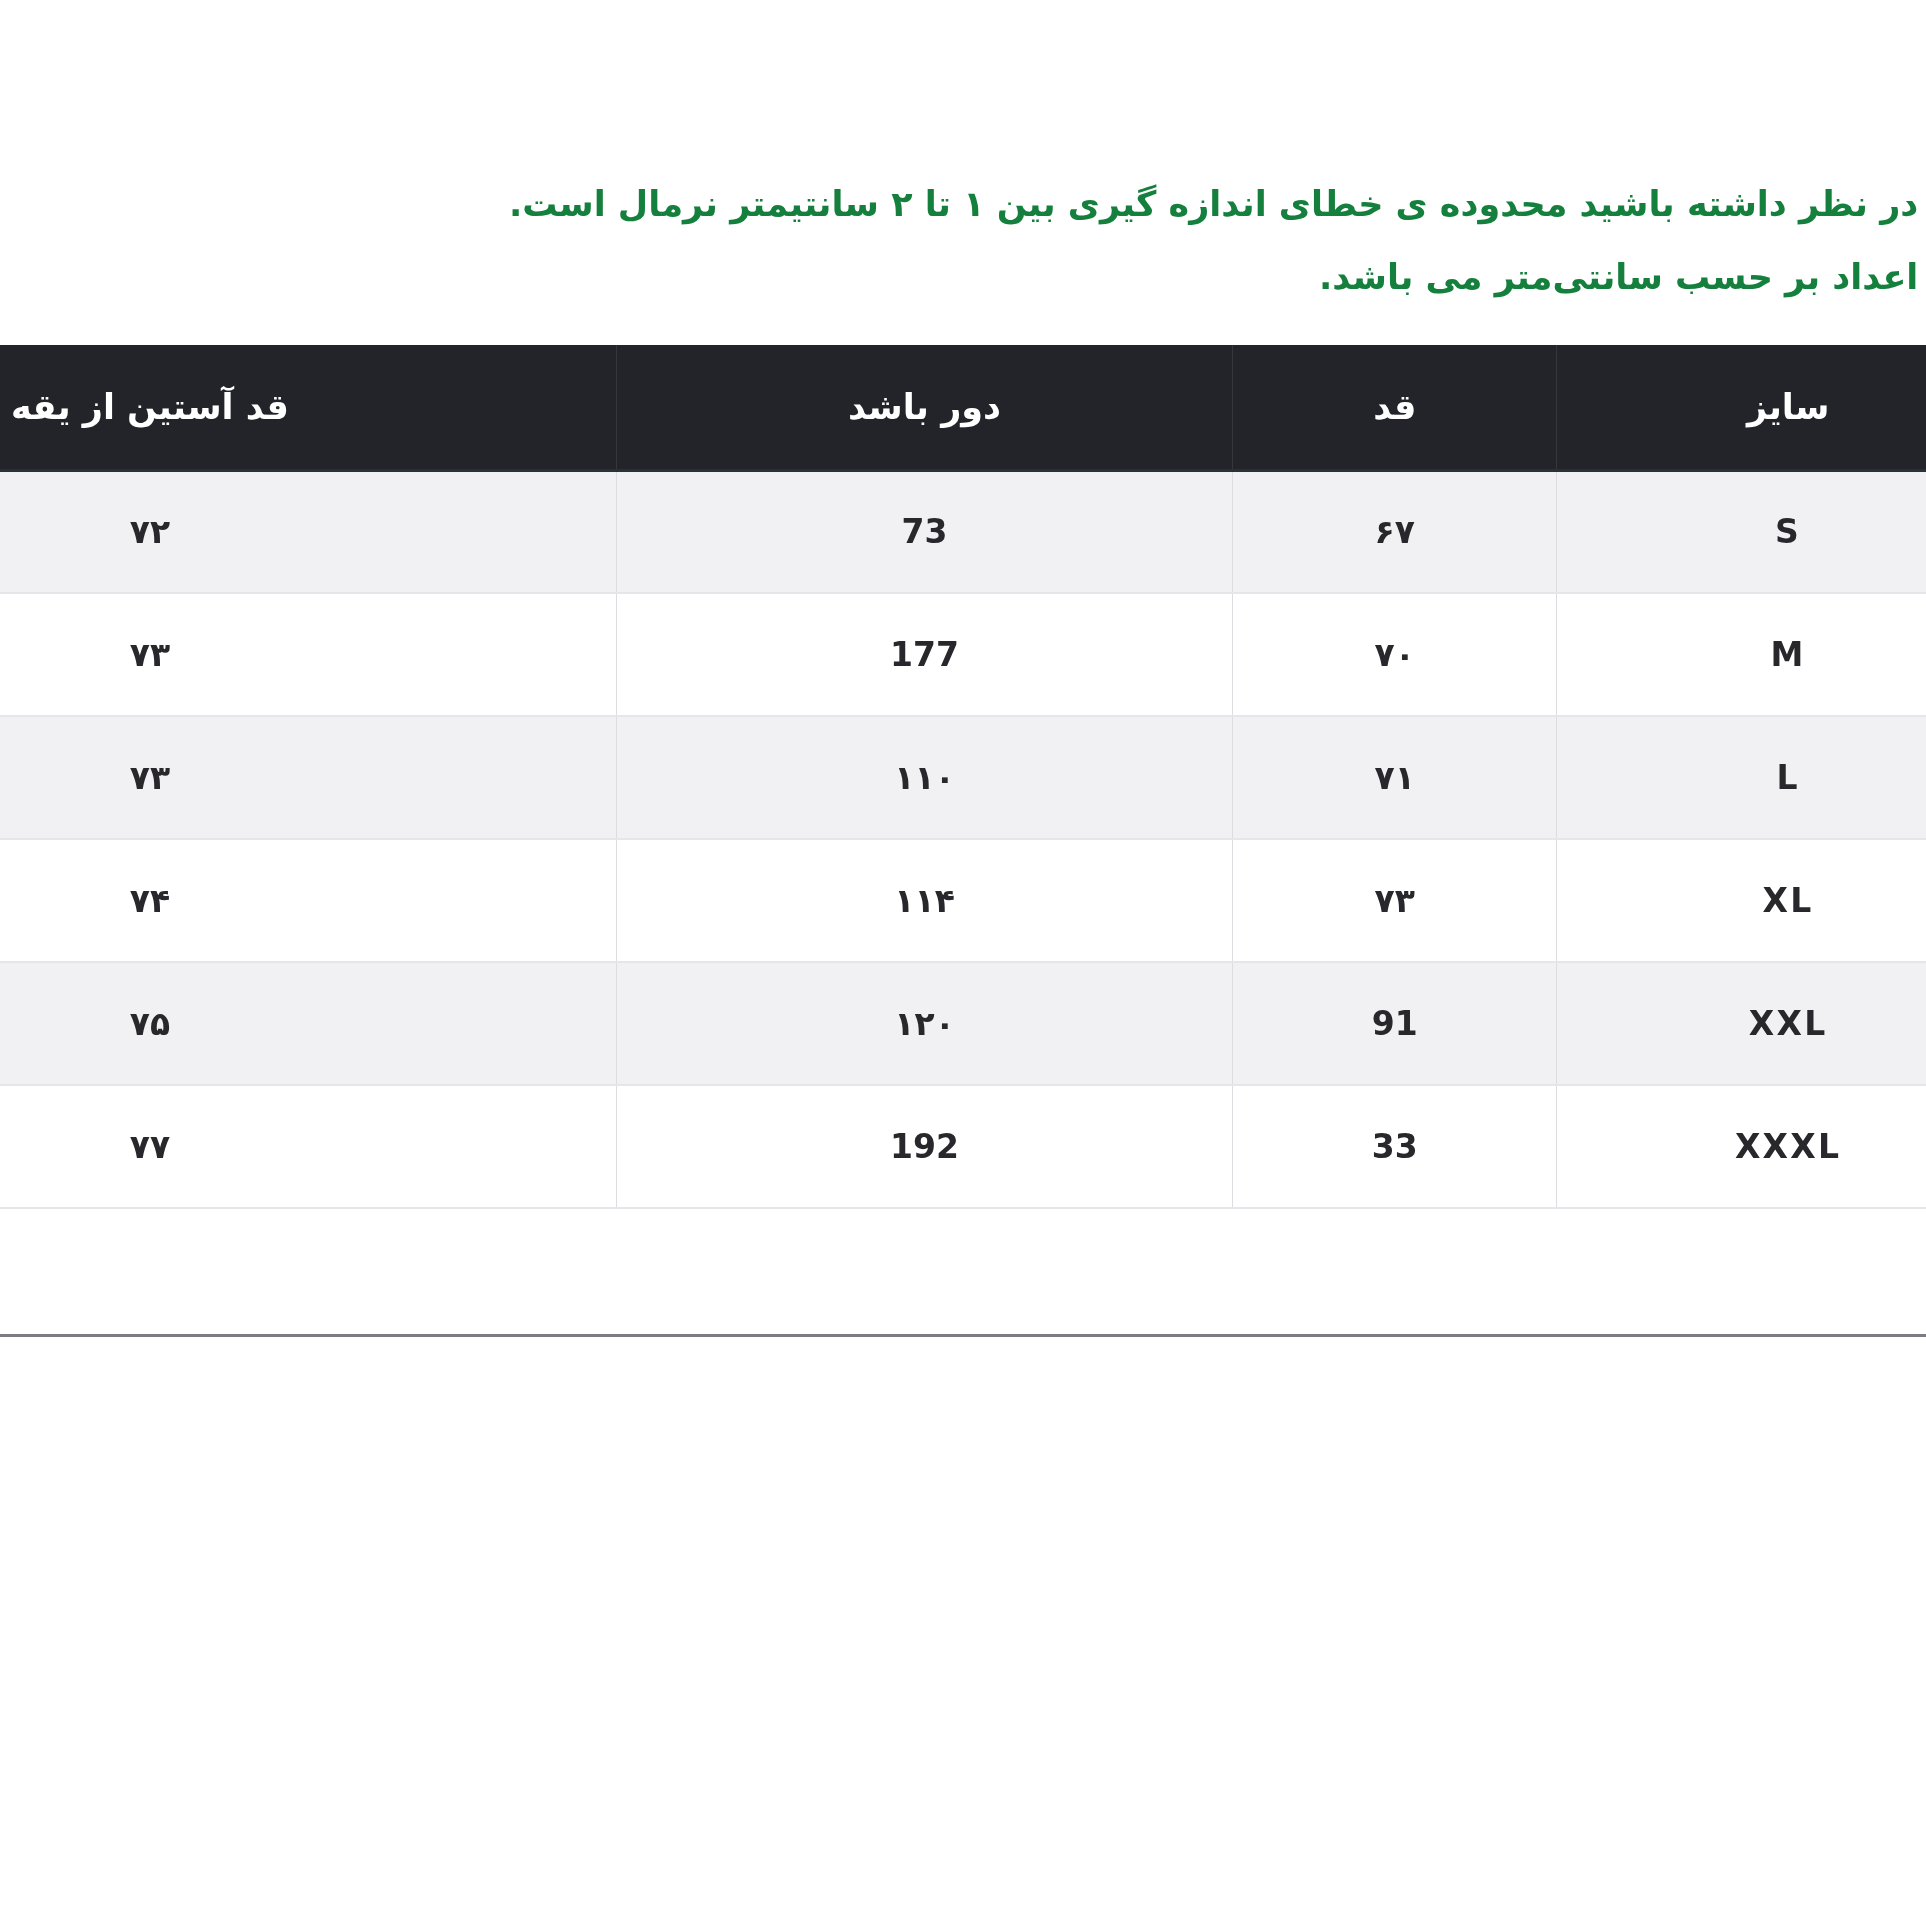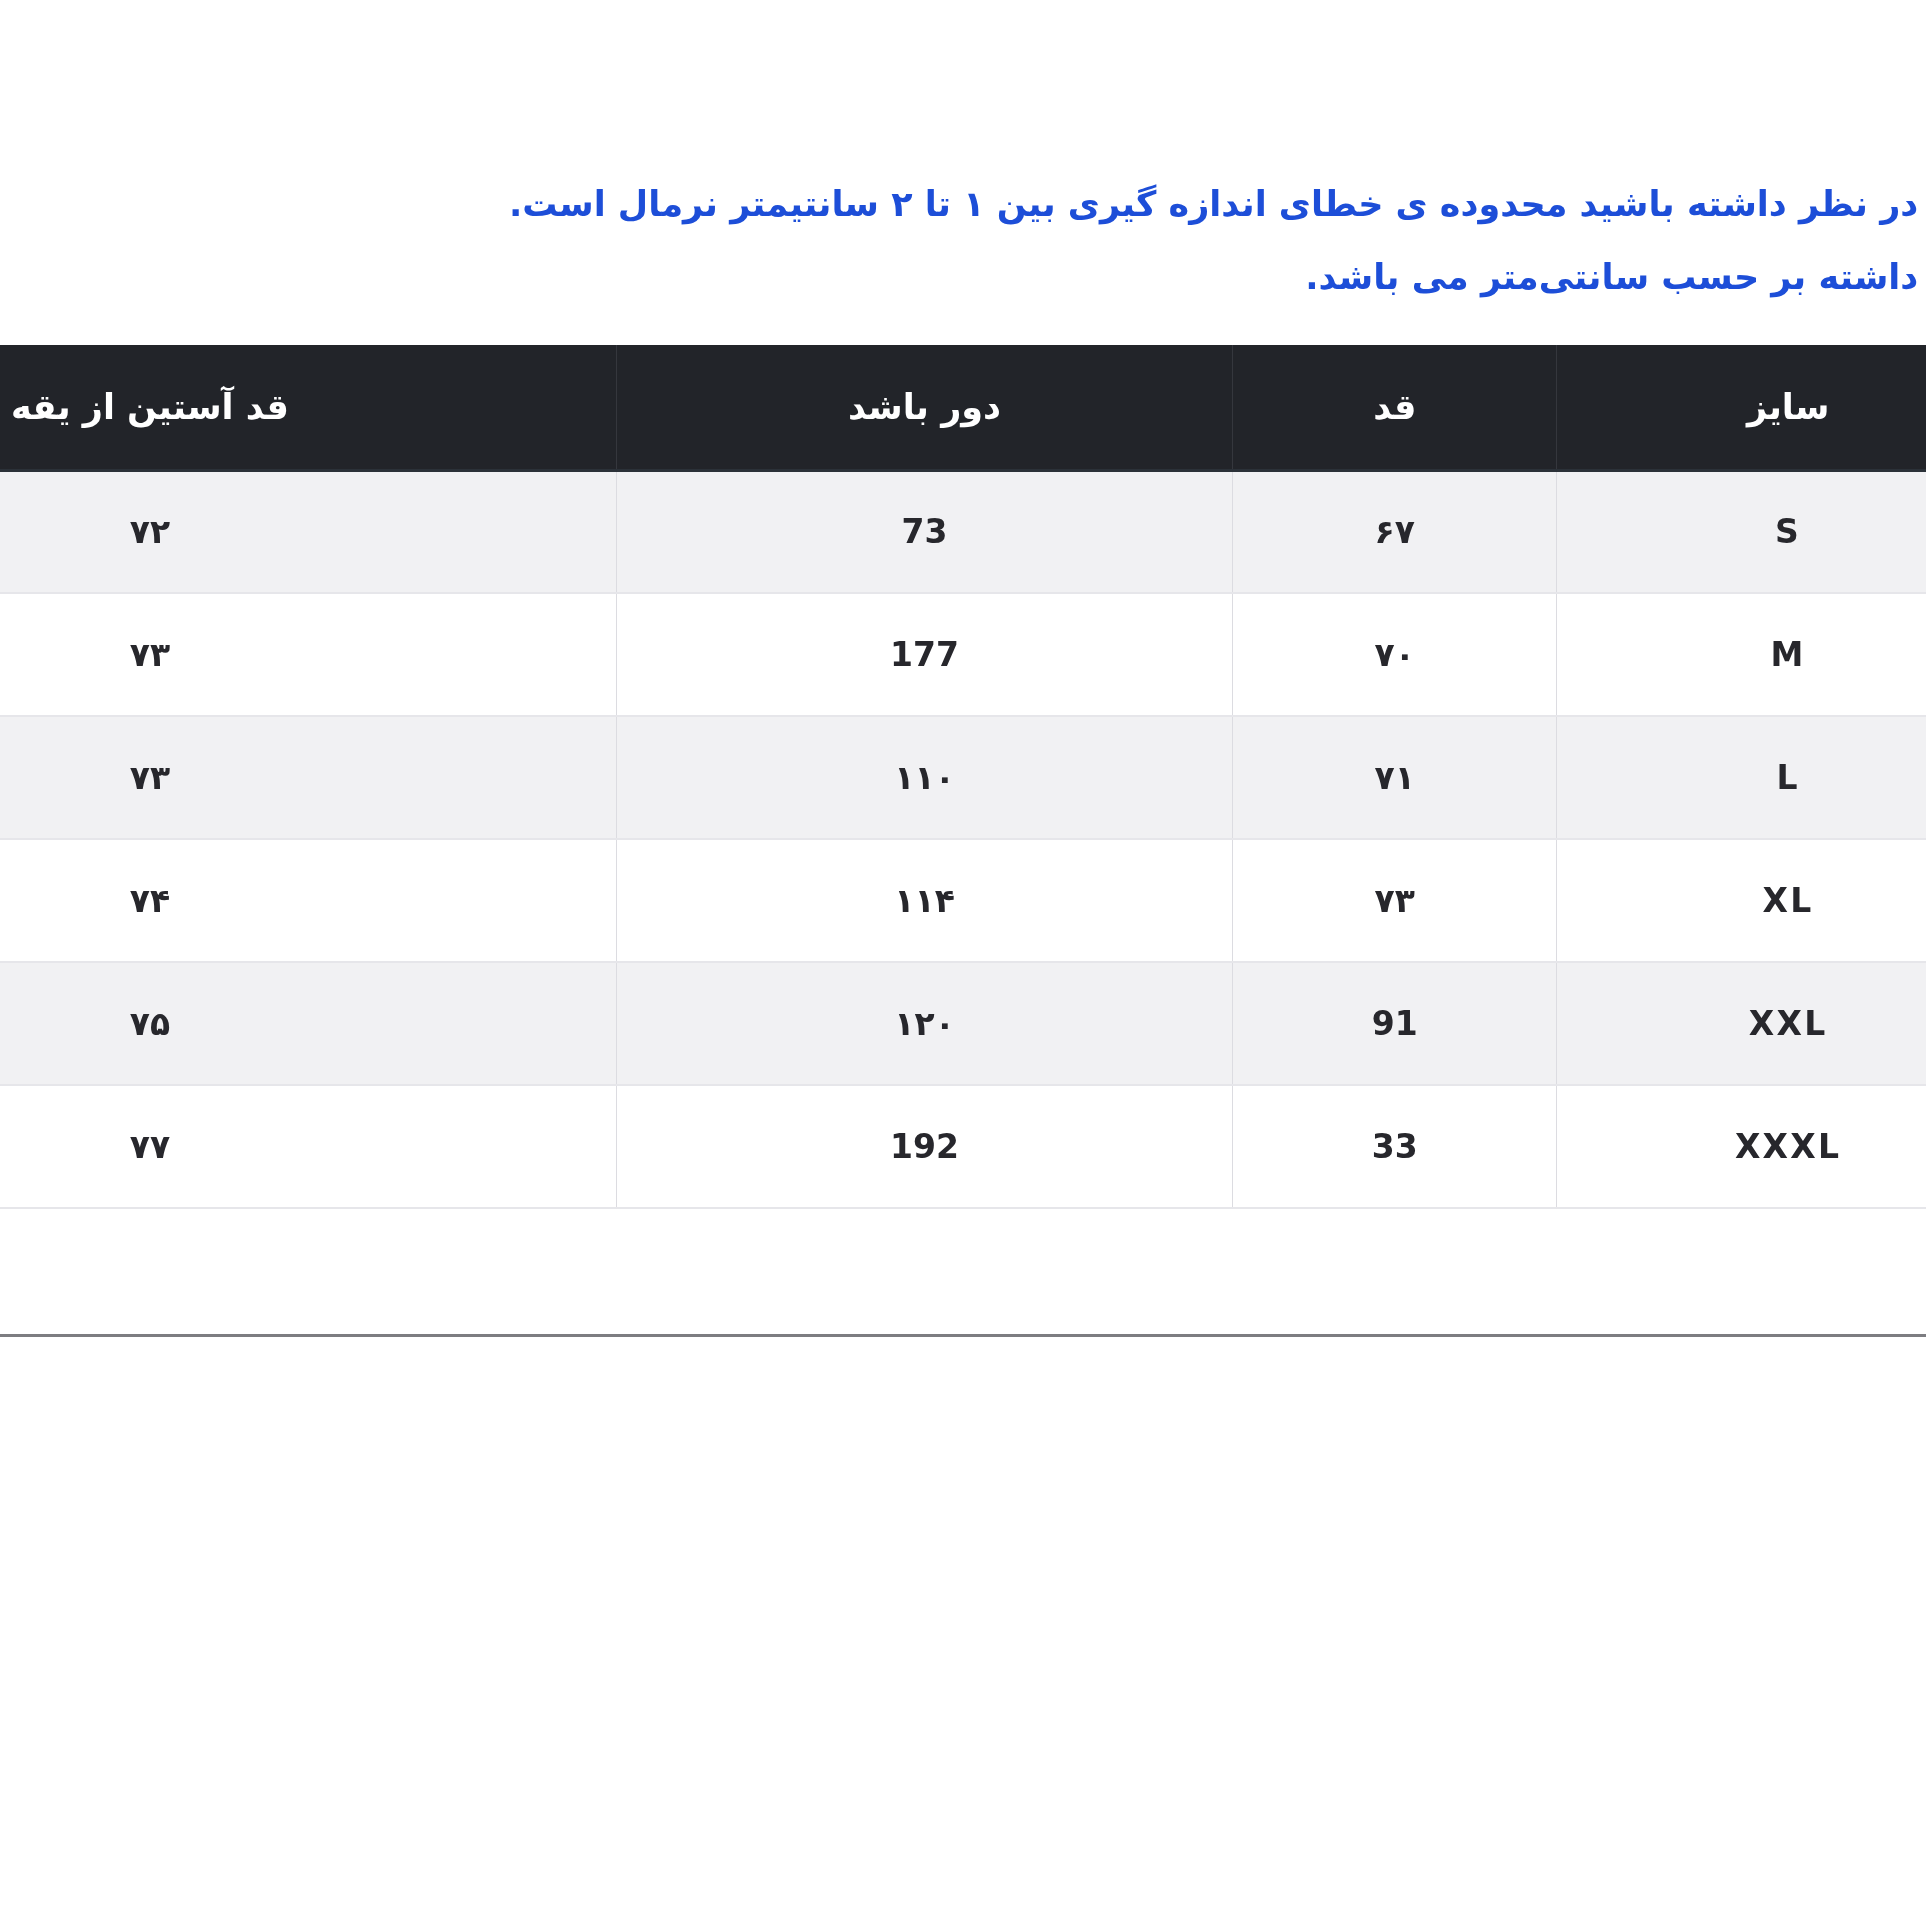--- a/index.html
+++ b/index.html
@@ -15,21 +15,21 @@
     font-family: "DejaVu Sans", sans-serif;
   }
 
   
   .notice {
     position: absolute;
     top: 168px;
     right: 7.7px;
     direction: rtl;
     text-align: right;
-    color: #1d4ed8;
+    color: #15803d;
     font-size: 35px;
     font-weight: bold;
     line-height: 73px;
     white-space: nowrap;
   }
 
   
   table.size-table {
     position: absolute;
     top: 345px;
@@ -93,21 +93,21 @@
     width: 1926px;
     height: 3.1px;
     background: #7d7d81;
   }
 </style>
 </head>
 <body>
 
 <div class="notice">
   <div>در نظر داشته باشید محدوده ی خطای اندازه گیری بین ۱ تا ۲ سانتیمتر نرمال است.</div>
-  <div>داشته بر حسب سانتی‌متر می باشد.</div>
+  <div>اعداد بر حسب سانتی‌متر می باشد.</div>
 </div>
 
 <table class="size-table">
   <colgroup>
     <col class="c-size">
     <col class="c-length">
     <col class="c-chest">
     <col class="c-sleeve">
   </colgroup>
   <thead>

